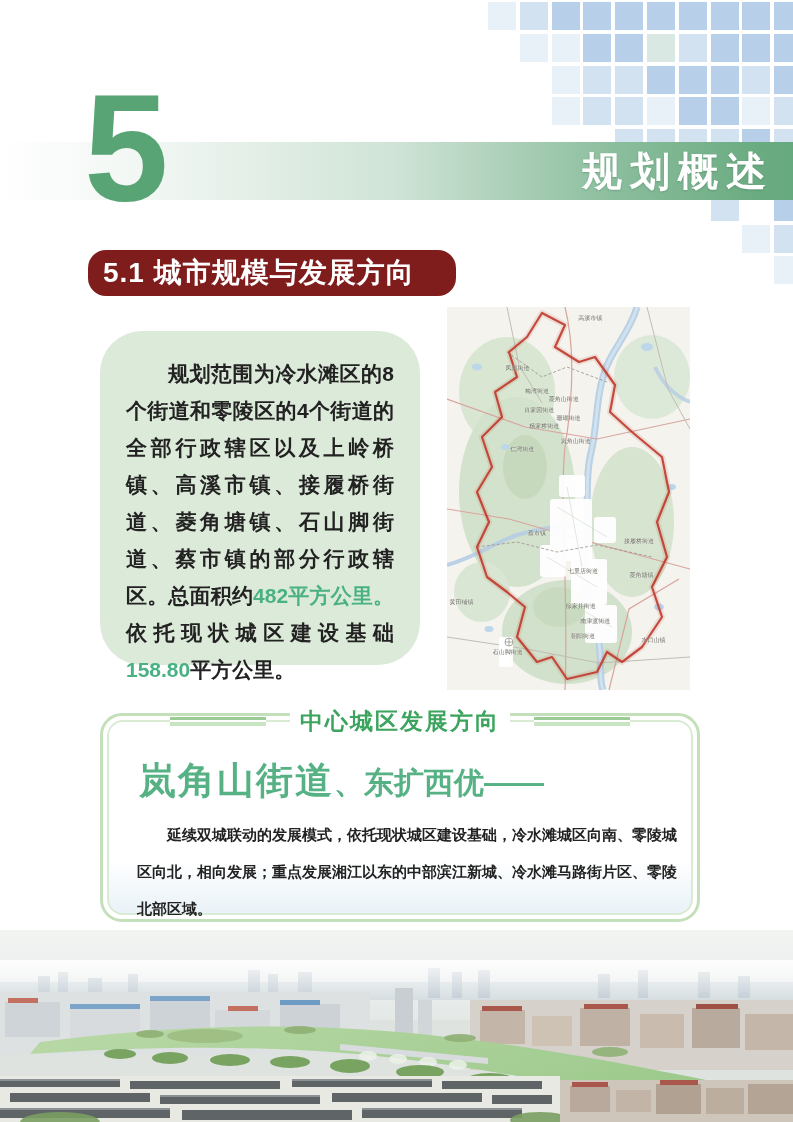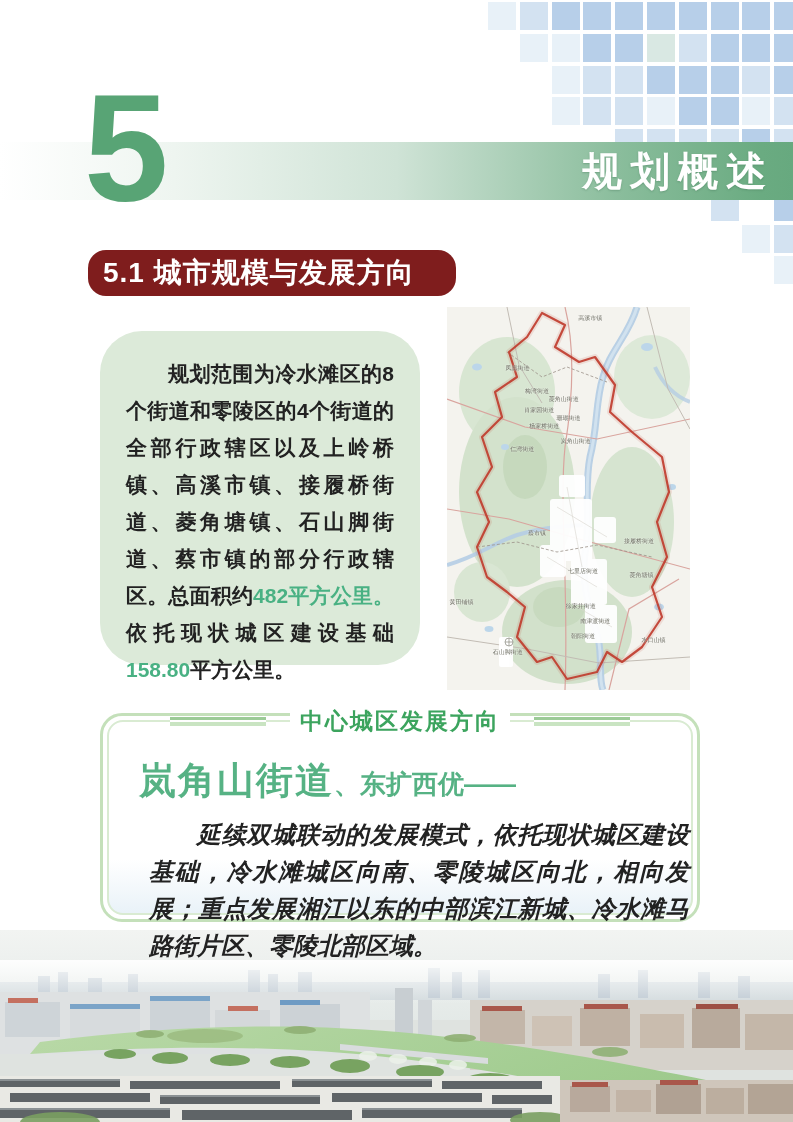--- a/index.html
+++ b/index.html
@@ -46,23 +46,23 @@
   .dir-inner{width:100%;height:100%;border:2px solid #d9ebd2;border-radius:16px;box-sizing:border-box;
              background:linear-gradient(to bottom,#ffffff 0%,#ffffff 72%,#e9f2f8 100%);position:relative;}
   .dir-title-row{position:absolute;left:0;top:-16px;width:100%;display:flex;align-items:center;
                  justify-content:center;gap:24px;}
   .dir-rule{width:96px;height:9px;
             background:linear-gradient(to bottom,#9ccb97 0 3px,#ffffff 3px 5px,#c9e4c2 5px 9px);}
   .dir-title{font-size:23px;font-weight:bold;color:#3ca45e;background:#ffffff;
              padding:0 10px;letter-spacing:2px;}
   .dir-headline{position:absolute;left:30px;top:34px;white-space:nowrap;}
   .dir-headline .big{font-size:37px;font-weight:bold;color:#56b284;letter-spacing:2px;}
-  .dir-headline .small{font-size:26px;font-weight:bold;color:#56b284;}
-  .dir-body{position:absolute;left:40px;top:94px;width:540px;font-size:24px;line-height:37px;
-            font-weight:bold;color:#222222;text-align:justify;text-justify:inter-character;text-indent:2em;font-style:italic;}
+  .dir-headline .small{font-size:30px;font-weight:bold;color:#56b284;}
+  .dir-body{position:absolute;left:28px;top:94px;width:540px;font-size:15px;line-height:37px;
+            font-weight:bold;color:#222222;text-align:justify;text-justify:inter-character;text-indent:2em;}
 
   
   .photo{position:absolute;left:0;top:930px;width:793px;height:192px;z-index:1;}
 
   
   .pagenum{position:absolute;left:718px;top:1062px;width:75px;height:60px;z-index:4;
            background:#55a06b;clip-path:polygon(36% 0,100% 0,100% 100%,0 100%);
            display:flex;align-items:center;justify-content:center;}
   .pagenum span{color:#ffffff;font-size:34px;font-weight:bold;padding-left:14px;}
 </style>

